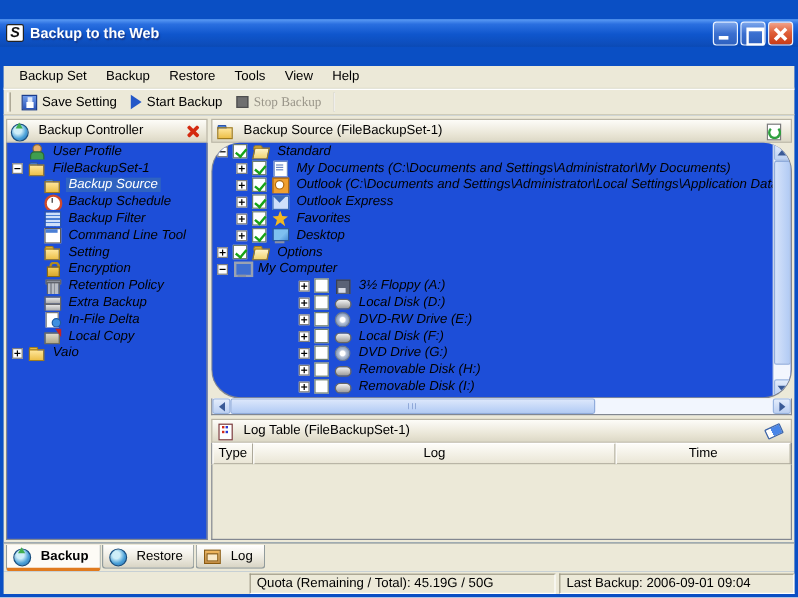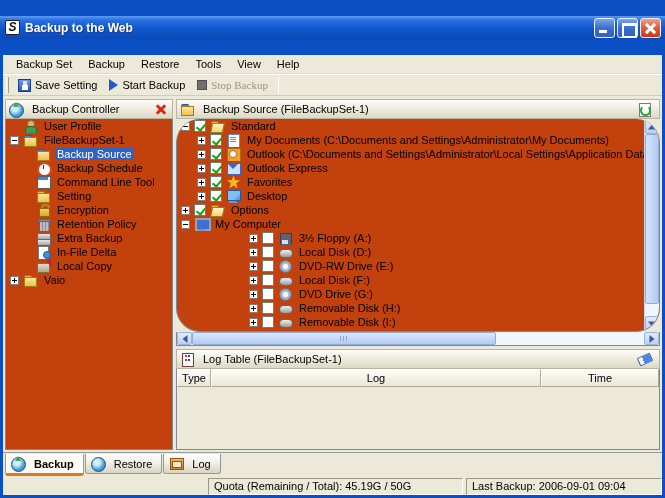--- a/index.html
+++ b/index.html
@@ -45,21 +45,21 @@
 
   
   .main { flex:1; background:#ece9d8; display:flex; gap:3px; padding:3px 2px 2px 2px; min-height:0; }
   .panel-hd { height:20px; display:flex; align-items:center; gap:4px; padding:0 3px;
     background:linear-gradient(180deg,#fdfcf8,#e8e4d4 70%,#dcd8c6); border:1px solid #b9b5a5; }
   .panel-hd .hd-title { flex:1; white-space:nowrap; overflow:hidden; }
 
   .left-col { width:168px; display:flex; flex-direction:column; flex:none; }
   .right-col { flex:1; display:flex; flex-direction:column; min-width:0; }
 
-  .tree { background:#c2410c; border:1px solid #828790; border-top:none; flex:1; overflow:hidden; position:relative; }
+  .tree { background:#1d4ed8; border:1px solid #828790; border-top:none; flex:1; overflow:hidden; position:relative;font-style:italic; }
   .trow { height:14px; display:flex; align-items:center; white-space:nowrap; overflow:hidden; padding-left:4px; }
   .trow .lbl { padding:0 2px; }
   .trow.sel .lbl { background:#2f63c1; color:#fff; }
   .lv1 { padding-left:30px; }
   .rtree .lv1 { padding-left:20px; }
   .rtree .lv1b { padding-left:36px;margin-left:36px; }
 
   .exp { width:9px; height:9px; border:1px solid #7e7e7e; background:#fff; position:relative; flex:none; margin-right:4px; }
   .exp::before { content:""; position:absolute; left:1px; right:1px; top:3px; height:1px; background:#000; }
   .exp.plus::after { content:""; position:absolute; top:1px; bottom:1px; left:3px; width:1px; background:#000; }
@@ -167,21 +167,21 @@
     background:linear-gradient(180deg,#dce7fb,#b2cbf4); border:1px solid #90acdc; border-radius:2px; }
   .grip { position:absolute; left:50%; top:3px; bottom:3px; width:8px; transform:translateX(-50%);
     background:repeating-linear-gradient(90deg,#8fa8d8 0 1px,transparent 1px 3px); }
 
   
   .log-cols { height:18px; display:flex; border-left:1px solid #828790; border-right:1px solid #828790; }
   .log-col { background:linear-gradient(180deg,#fdfcf8,#eae6d6); border:1px solid #aca899; border-top-color:#fff; border-left-color:#fff;
     display:flex; align-items:center; justify-content:center; }
   .log-col.c-type { width:34px; flex:none; }
   .log-col.c-log { flex:1; }
-  .log-col.c-time { width:118px; flex:none; }
+  .log-col.c-time { width:146px; flex:none; }
   .log-body { flex:1; background:#ece9d8; border:1px solid #828790; border-top:none; }
 
   
   .tabbar { height:24px; background:#ece9d8; display:flex; align-items:stretch; padding:1px 0 0 2px; gap:1px; border-top:1px solid #919b9c; }
   .tab { display:flex; align-items:center; gap:4px; padding:0 9px 0 5px; border:1px solid #919b9c; border-top:none;
     border-radius:0 0 3px 3px; background:linear-gradient(0deg,#d8d4c4,#f4f2ea 60%,#fff); height:20px; margin-top:0; }
   .tab.active { background:#fdfbf6; height:22px; border-bottom:3px solid #e07a1e; font-weight:bold; }
 
   
   .statusbar { height:19px; background:#ece9d8; display:flex; gap:3px; padding-top:2px; }
@@ -252,20 +252,24 @@
         </div>
         <div class="trow lv1 sel">
           <span class="i ic-folder mark"></span>
             <span class="lbl">Backup Source</span>
         </div>
         <div class="trow lv1">
           <span class="i ic-clock"></span>
             <span class="lbl">Backup Schedule</span>
         </div>
         <div class="trow lv1">
+          <span class="i ic-grid"></span>
+            <span class="lbl">Backup Filter</span>
+        </div>
+        <div class="trow lv1">
           <span class="i ic-window"></span>
             <span class="lbl">Command Line Tool</span>
         </div>
         <div class="trow lv1">
           <span class="i ic-folder"></span>
             <span class="lbl">Setting</span>
         </div>
         <div class="trow lv1">
           <span class="i ic-lock"></span>
             <span class="lbl">Encryption</span>

